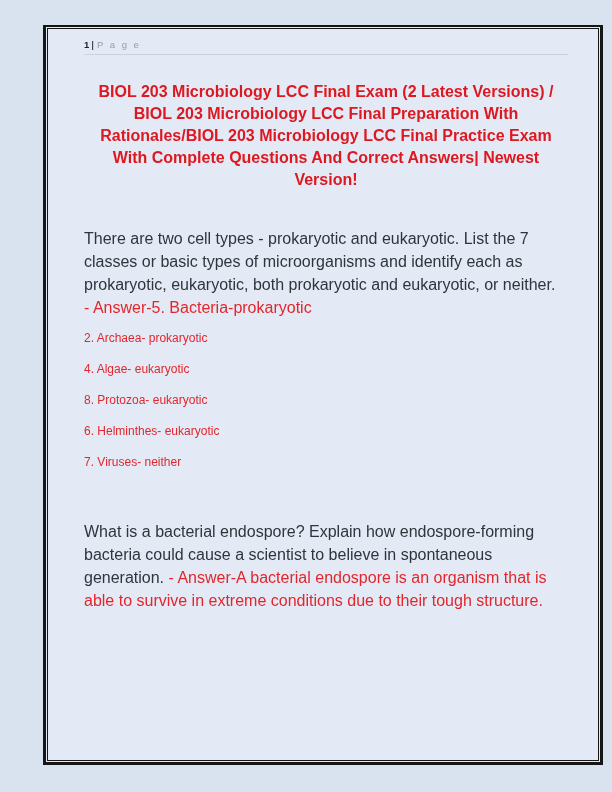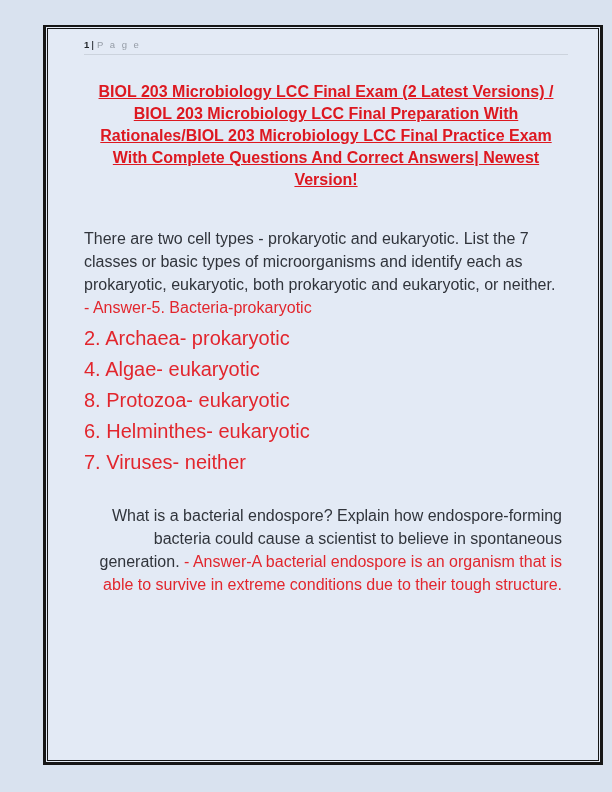--- a/index.html
+++ b/index.html
@@ -53,42 +53,40 @@
     letter-spacing: 0;
   }
   .title {
     width: 470px;
     margin: 26px auto 0;
     text-align: center;
     color: #dd1820;
     font-weight: bold;
     font-size: 16px;
     line-height: 22px;
-    text-decoration: underline;
   }
   .para {
     width: 478px;
     font-size: 16px;
     line-height: 23px;
     color: #30343b;
     margin: 36px 0 0;
   }
   .para .red {
     color: #e2262d;
   }
   .ansline {
     width: 478px;
-    font-size: 20px;
+    font-size: 12px;
     line-height: 23px;
     color: #e2262d;
     margin: 8px 0 0;
   }
   .para.second {
-    margin-top: 30px;
-    text-align: right;
+    margin-top: 46px;
   }
 </style>
 </head>
 <body>
 
 <div>
   <div class="page">
     <div class="page-inner">
 
       <div class="header">

